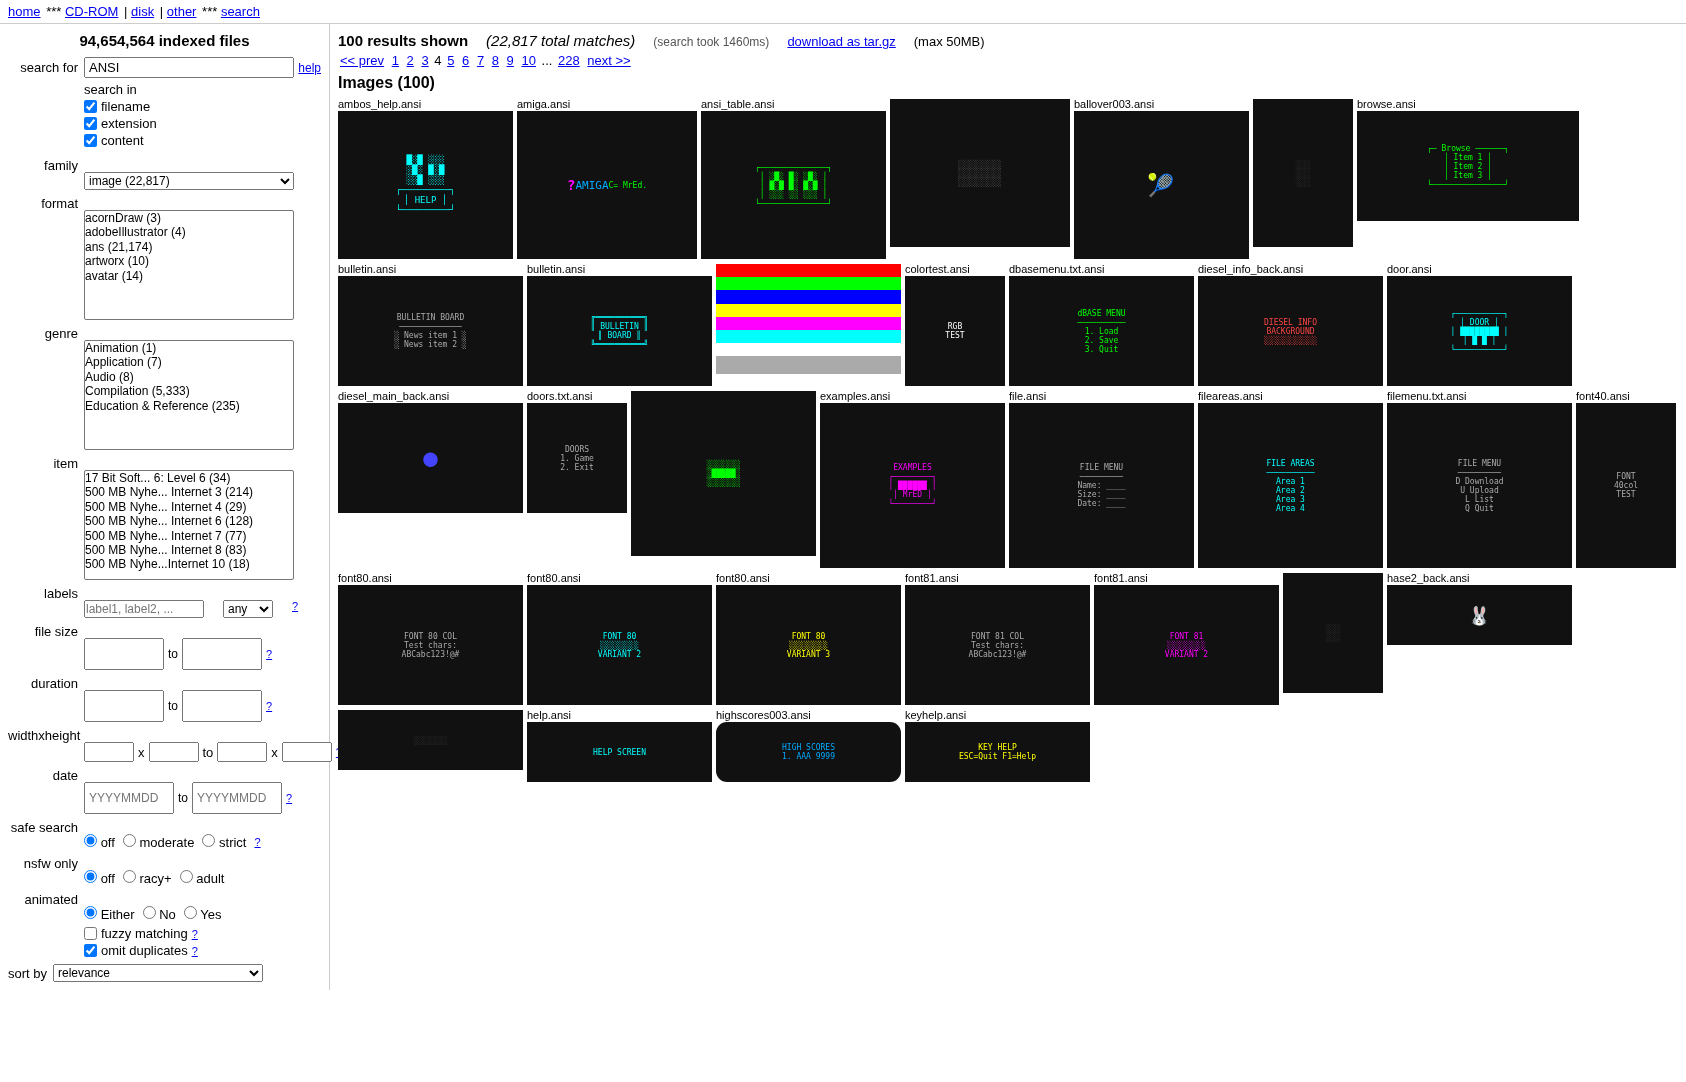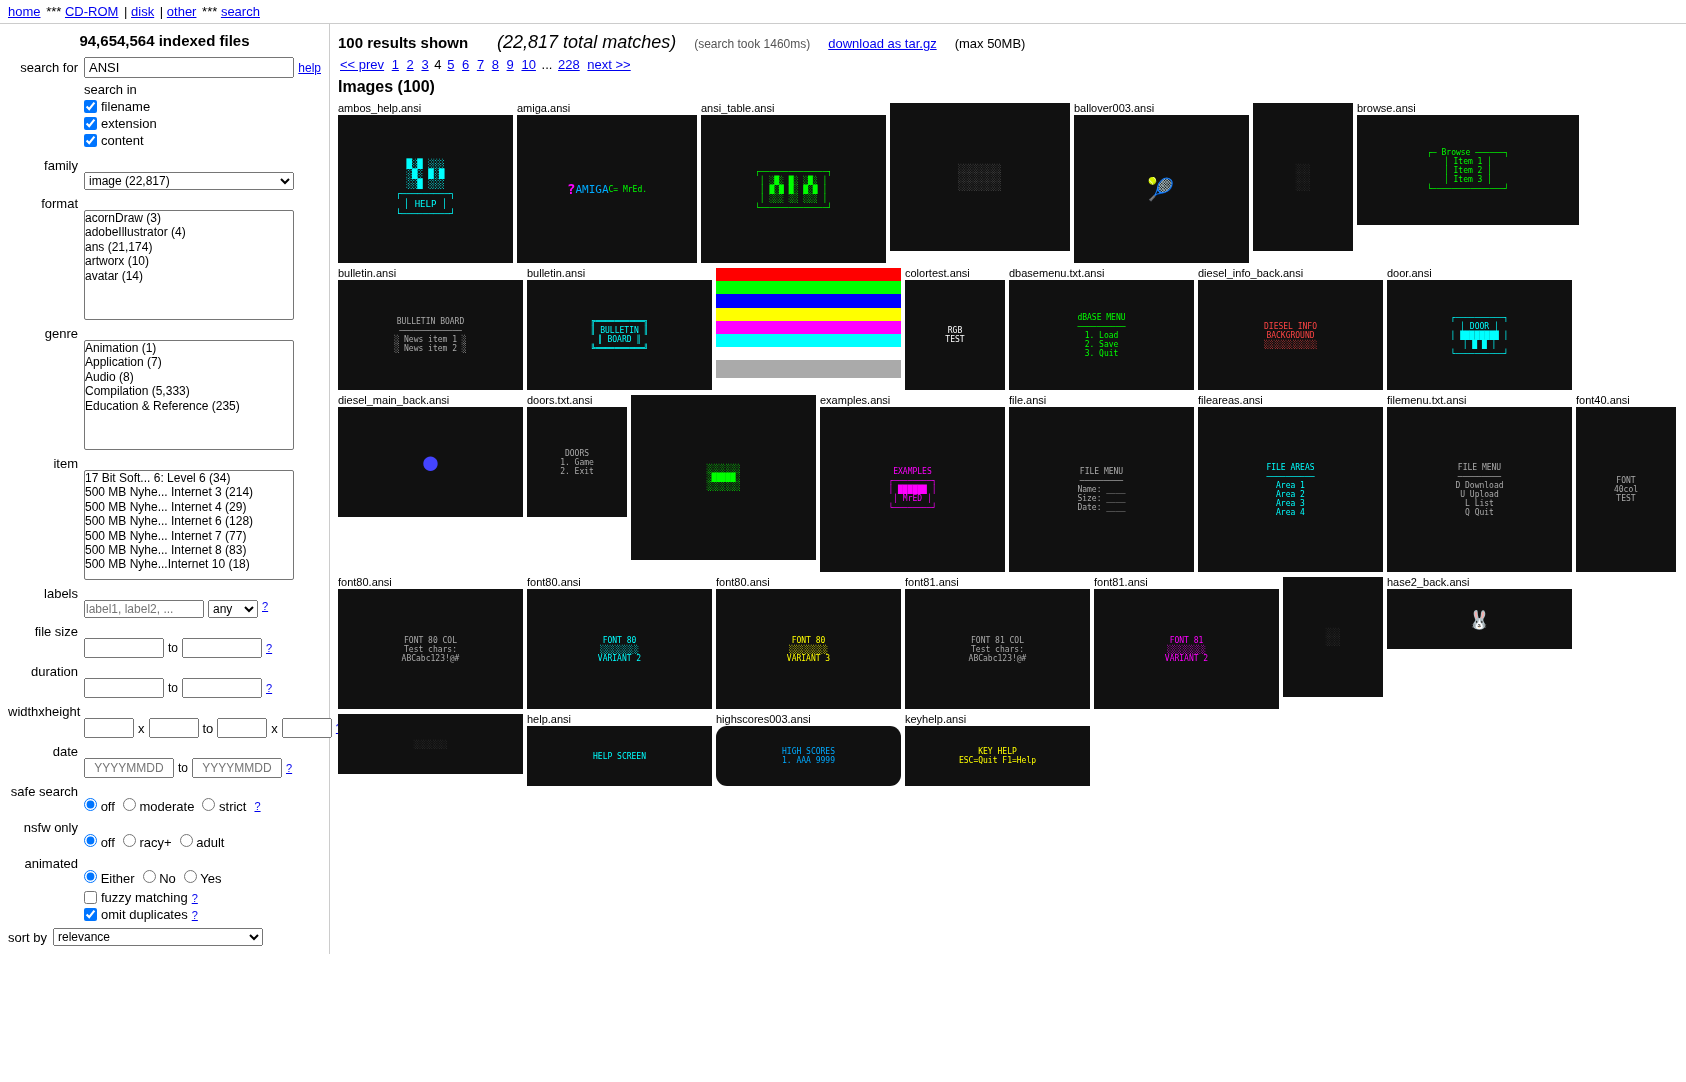--- a/index.html
+++ b/index.html
@@ -21,38 +21,38 @@
     .search-in-row { margin-left: 76px; margin-bottom: 2px; display: flex; align-items: center; gap: 4px; }
 
     .filter-row { display: flex; align-items: flex-start; margin-bottom: 4px; }
     .filter-label { width: 70px; text-align: right; margin-right: 6px; font-size: 13px; padding-top: 2px; }
     .filter-control { flex: 1; margin-top: 16px; }
 
     select { font-size: 12px; width: 210px; }
     select.tall { height: 110px; }
 
     .range-row { display: flex; align-items: center; gap: 4px; }
-    .range-row input[type=text] { width: 80px; font-size: 12px; padding: 1px 3px; text-align: center; }
+    .range-row input[type=text] { width: 80px; font-size: 12px; padding: 7px 3px; }
     .range-row span { font-size: 12px; }
 
     .wh-row { display: flex; align-items: center; gap: 4px; }
     .wh-row input[type=text] { width: 50px; font-size: 12px; padding: 1px 3px; }
 
     .radio-group { display: flex; align-items: center; gap: 8px; flex-wrap: wrap; }
     .checkbox-row { display: flex; align-items: center; gap: 4px; margin-bottom: 2px; }
 
     .sort-row { display: flex; align-items: center; gap: 6px; margin-top: 6px; }
     .sort-row label { font-size: 13px; }
 
     #main { flex: 1; padding: 8px; }
 
     #results-header { margin-bottom: 6px; }
     #results-header .top-line { display: flex; align-items: baseline; gap: 18px; flex-wrap: wrap; }
     #results-header .top-line .count { font-size: 15px; font-weight: bold; }
-    #results-header .top-line .italic { font-style: italic; font-size: 18px; margin-left: 11px; }
+    #results-header .top-line .italic { font-style: italic; font-size: 15px; }
     #results-header .top-line .timing { font-size: 12px; color: #555; }
     #results-header .pagination { margin-top: 4px; font-size: 13px; }
     #results-header .pagination a { margin: 0 2px; }
     #results-header .section-title { font-size: 16px; font-weight: bold; margin: 6px 0; }
 
     #image-grid { display: flex; flex-wrap: wrap; gap: 4px; }
     .thumb-item { display: flex; flex-direction: column; align-items: flex-start; }
     .thumb-item .thumb-label { font-size: 11px; color: #000; margin-bottom: 1px; max-width: 180px; overflow: hidden; white-space: nowrap; text-overflow: ellipsis; }
     .thumb-item .thumb-img { background: #111; display: flex; align-items: center; justify-content: center; overflow: hidden; position: relative; }
 
@@ -171,21 +171,21 @@
           <option>500 MB Nyhe... Internet 6 (128)</option>
           <option>500 MB Nyhe... Internet 7 (77)</option>
           <option>500 MB Nyhe... Internet 8 (83)</option>
           <option>500 MB Nyhe...Internet 10 (18)</option>
         </select>
       </div>
     </div>
 
     <div class="filter-row">
       <span class="filter-label">labels</span>
-      <div class="filter-control" style="display:flex;align-items:flex-start;gap:4px;">
+      <div class="filter-control" style="display:flex;align-items:flex-start;gap:19px;">
         <input type="text" style="width: 120px; font-size: 12px;" placeholder="label1, label2, ...">
         <select style="width:50px;font-size:12px;">
           <option>any</option>
           <option>all</option>
         </select>
         <a class="qmark">?</a>
       </div>
     </div>
 
     <div class="filter-row">

